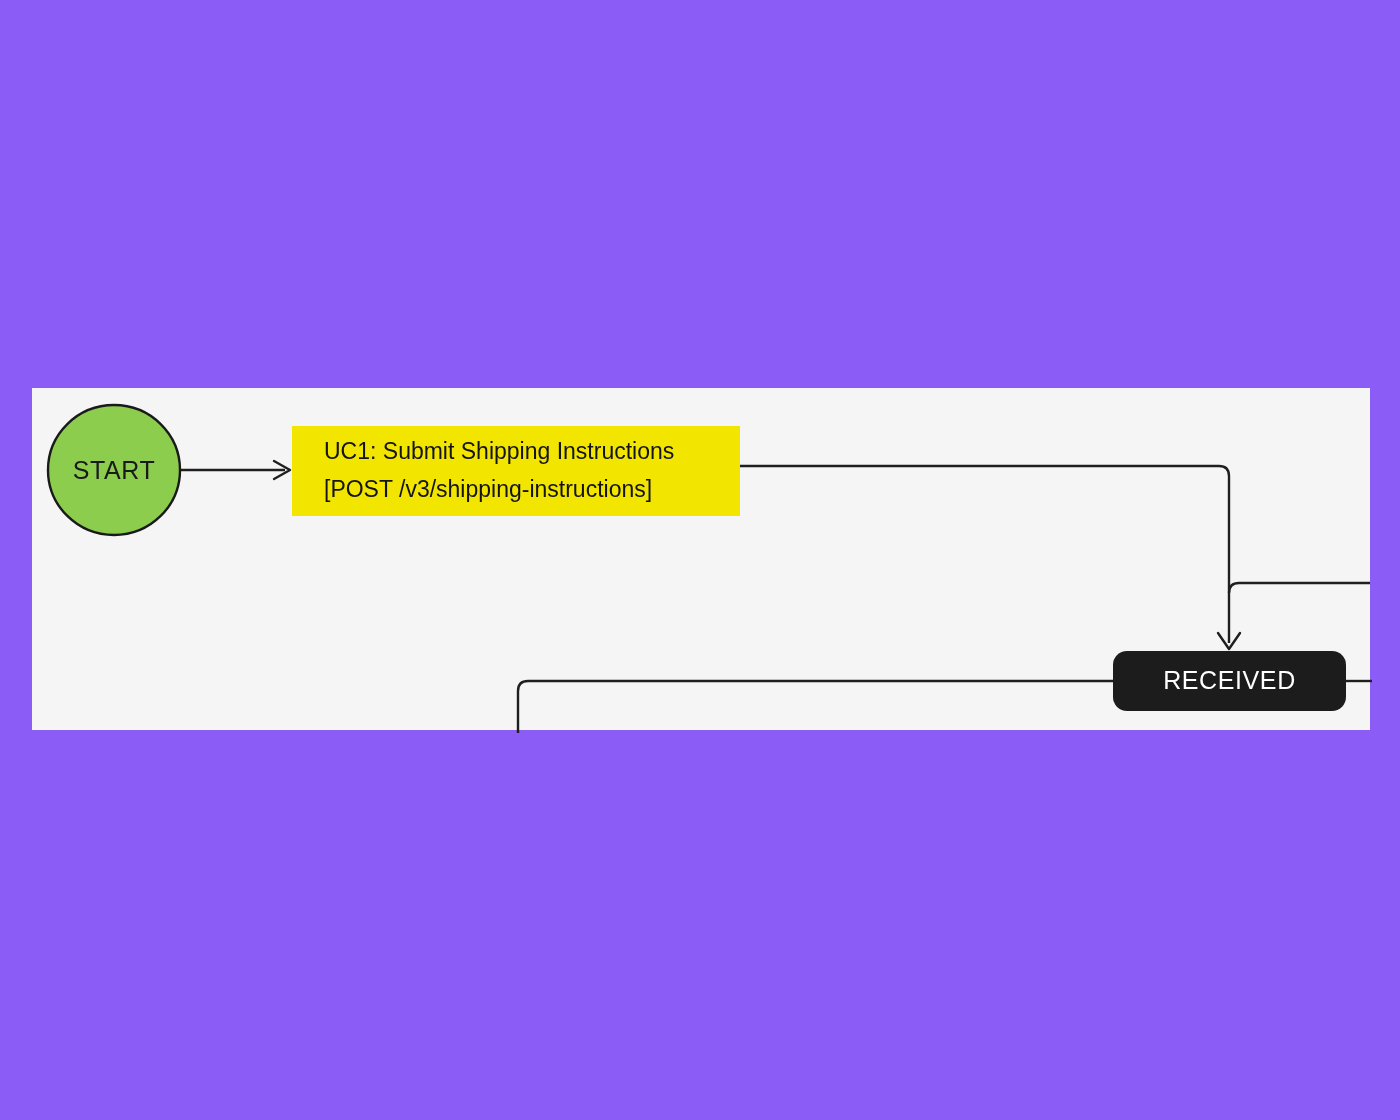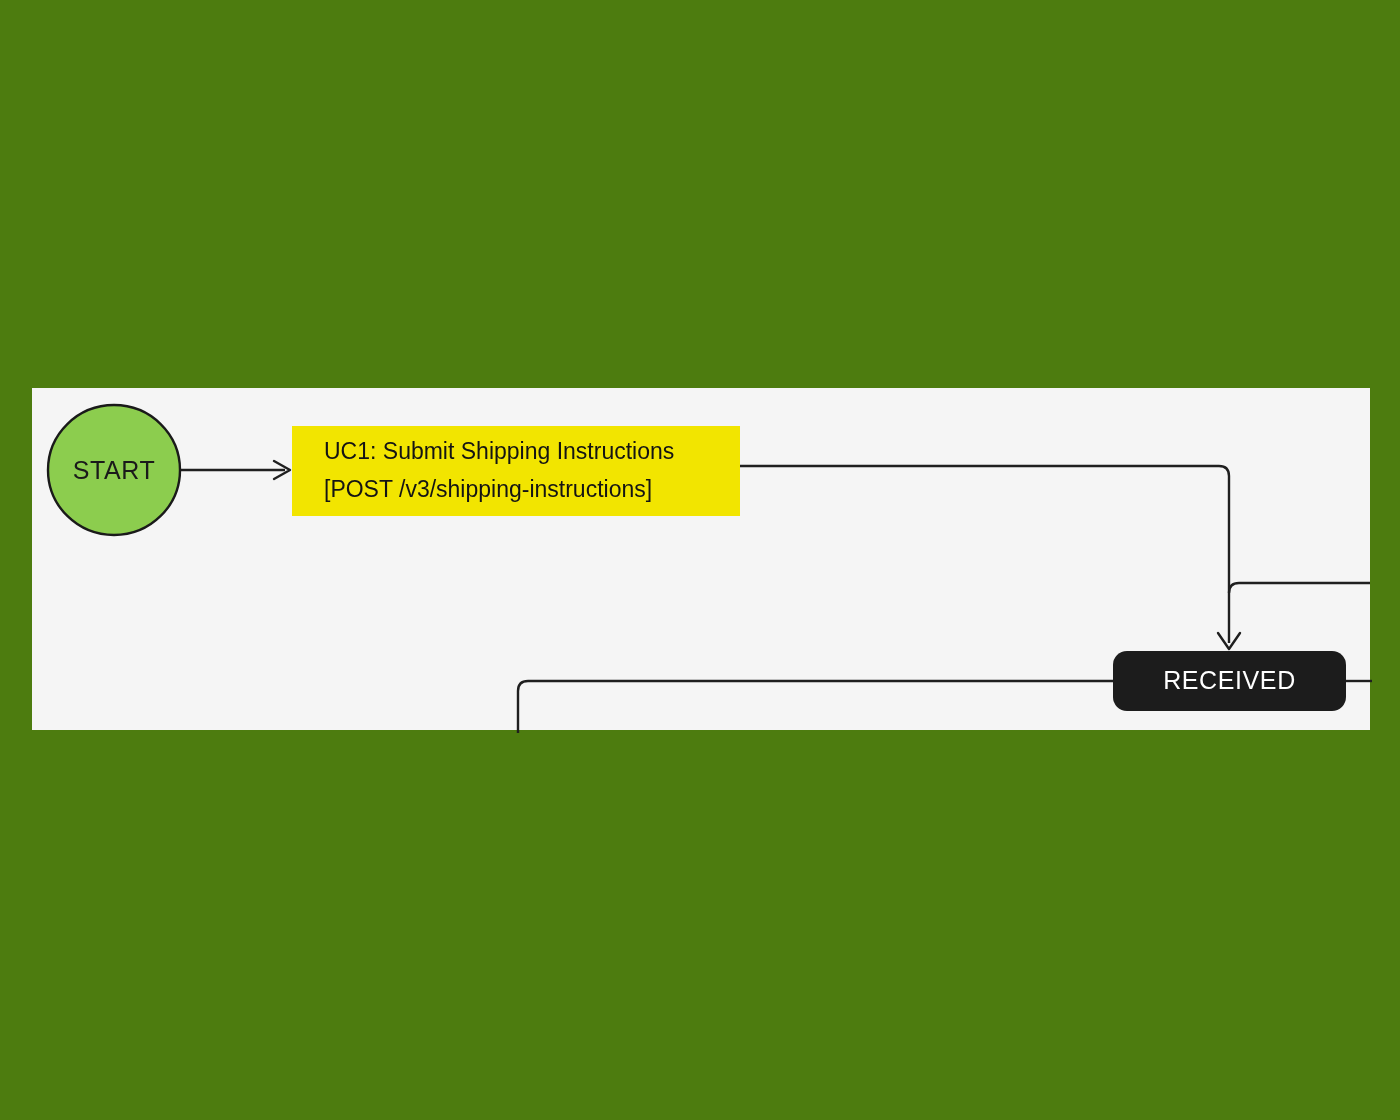--- a/index.html
+++ b/index.html
@@ -10,21 +10,21 @@
   body {
     width: 1400px;
     height: 1120px;
     font-family: "Liberation Sans", sans-serif;
     overflow: hidden;
   }
   #canvas {
     position: relative;
     width: 1400px;
     height: 1120px;
-    background: #4d7c0f;
+    background: #8b5cf6;
   }
   #diagram-svg {
     position: absolute;
     left: 0;
     top: 0;
     width: 1400px;
     height: 1120px;
     display: block;
   }
   .panel-rect { }

